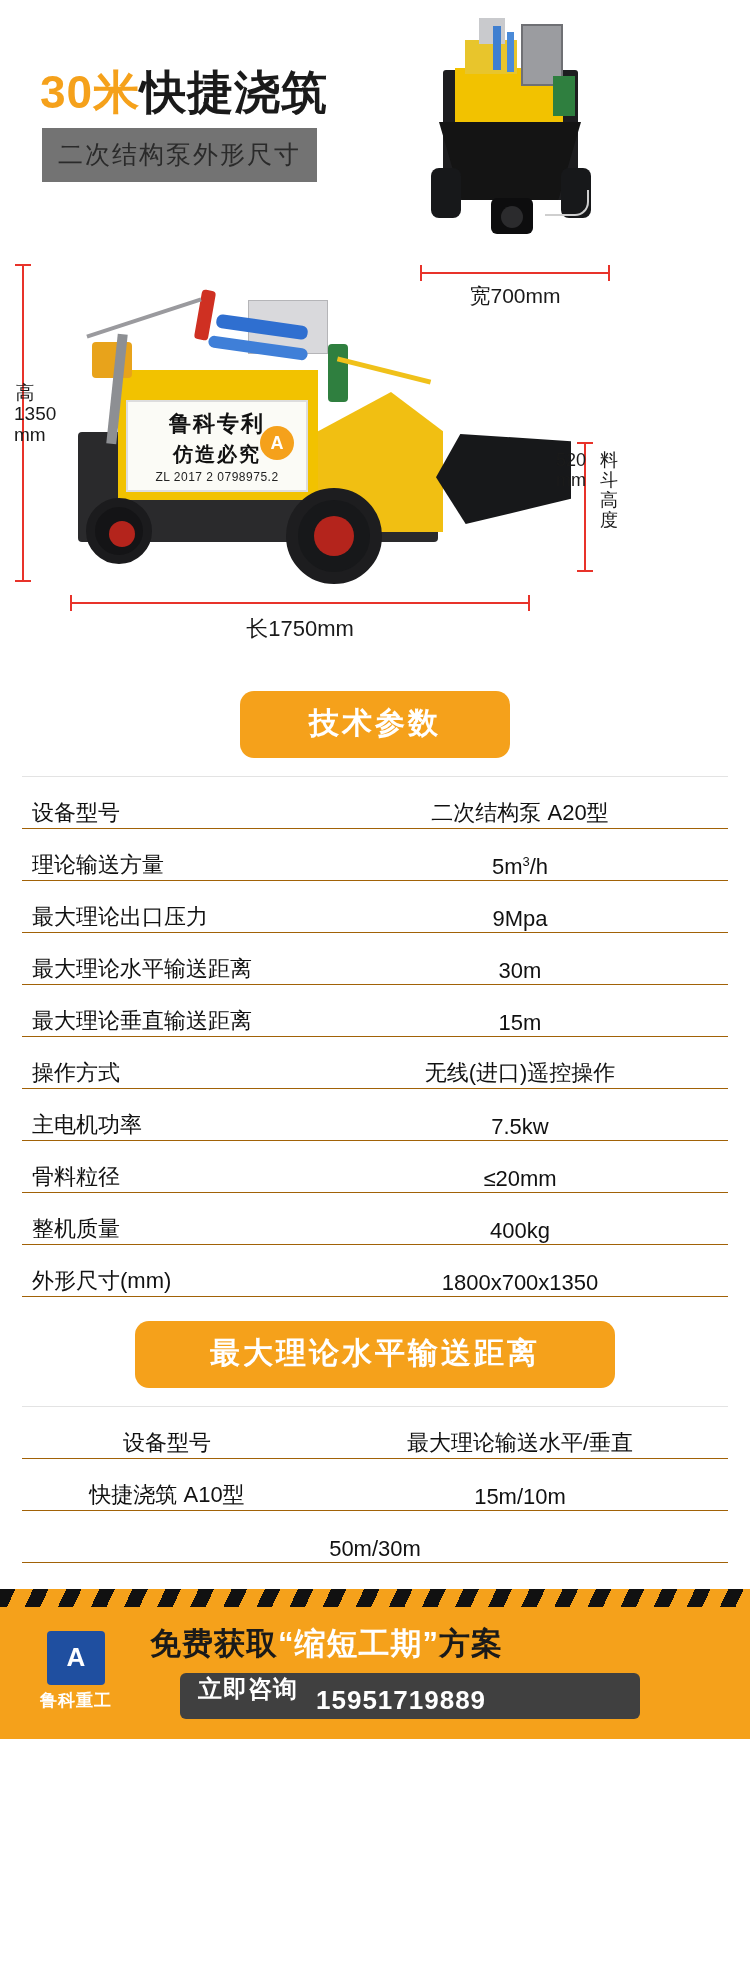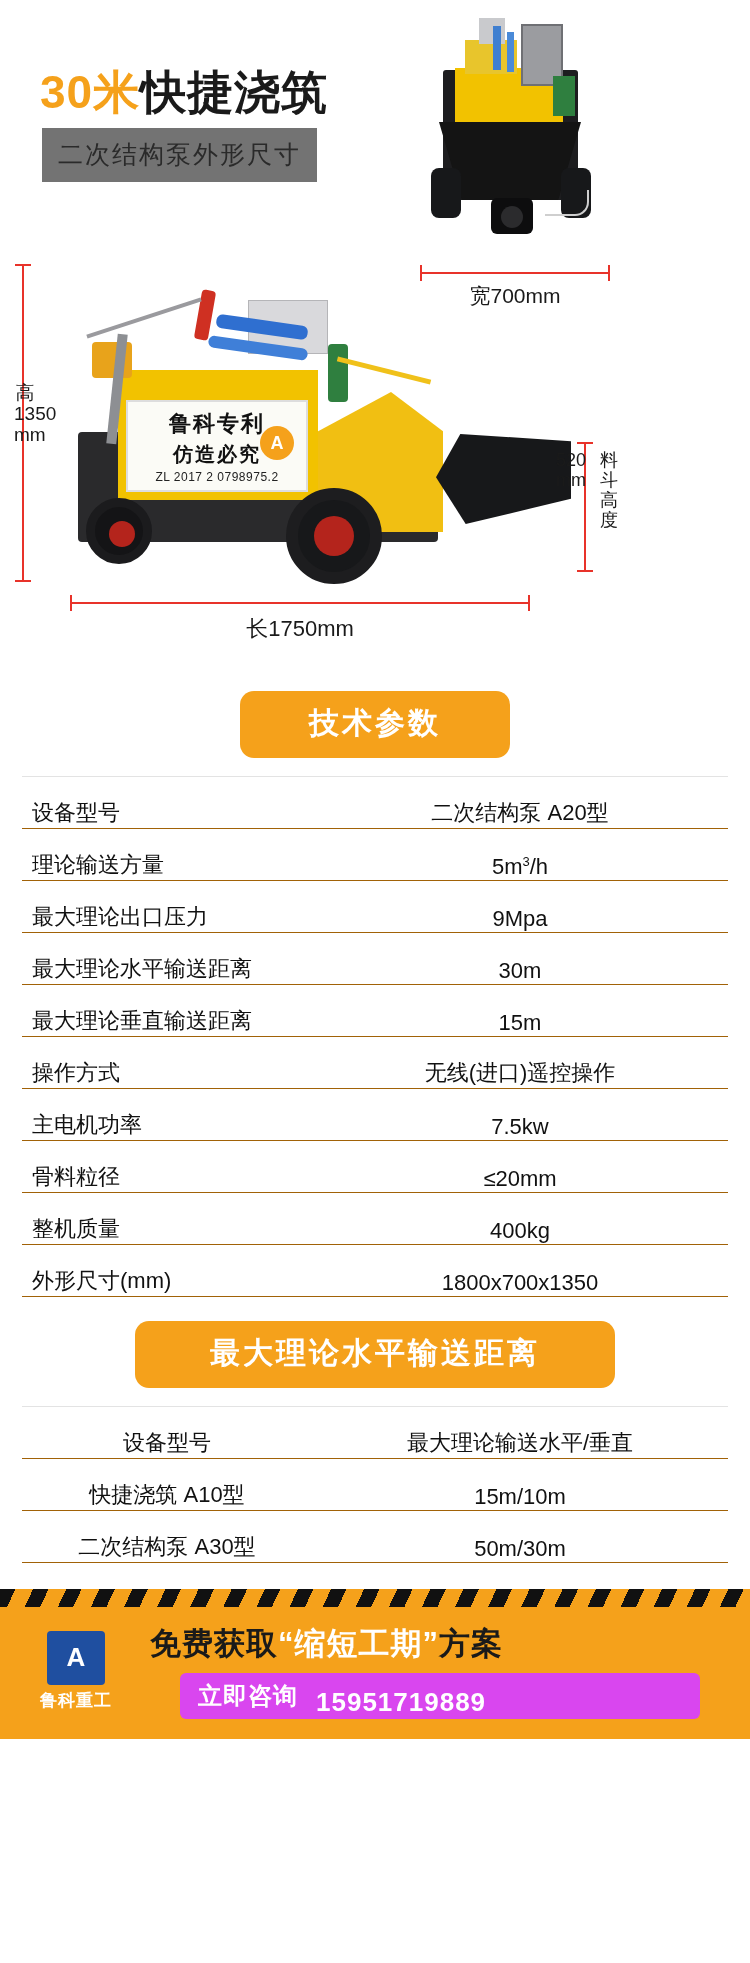--- a/index.html
+++ b/index.html
@@ -176,22 +176,22 @@
     display:flex; align-items:center; justify-content:center;
     font-size: 26px; font-weight: bold; border-radius: 4px;
   }
   .footer-logo .name { color:#ffffff; font-size:17px; letter-spacing:1px; font-weight:bold; }
   .footer-top-text {
     position:absolute; left:150px; top: 34px; width: 560px;
     font-size: 31px; font-weight: bold; color: #1a1a1a; letter-spacing: 1px;
   }
   .footer-top-text .q { color:#ffffff; }
   .footer-cta {
-    position:absolute; left:180px; top: 84px; width: 520px; height: 46px;
-    background: #d946ef; border-radius: 6px; display:flex; align-items:center;
+    position:absolute; left:180px; top: 84px; width: 460px; height: 46px;
+    background: #404040; border-radius: 6px; display:flex; 
   }
   .footer-cta .label { color:#ffffff; font-size:24px; font-weight:bold; padding-left:18px; letter-spacing:1px; }
   .footer-cta .phone { color:#ffffff; font-size:26px; font-weight:bold; padding-left:18px; letter-spacing:1px;margin-top:12px; }
 </style>
 </head>
 <body>
 
 <div class="page">
 
   <div class="header">
@@ -335,21 +335,20 @@
   <div class="table2">
     <div class="row head">
       <div class="k">设备型号</div>
       <div class="v">最大理论输送水平/垂直</div>
     </div>
     <div class="row">
       <div class="k">快捷浇筑 A10型</div>
       <div class="v">15m/10m</div>
     </div>
     <div class="row">
-      <div class="k">二次结构泵 A30型</div>
       <div class="v">50m/30m</div>
     </div>
   </div>
 
   <div class="footer">
     <div class="stripes"></div>
 
     <div class="footer-logo">
       <div class="mark">A</div>
       <div class="name">鲁科重工</div>

